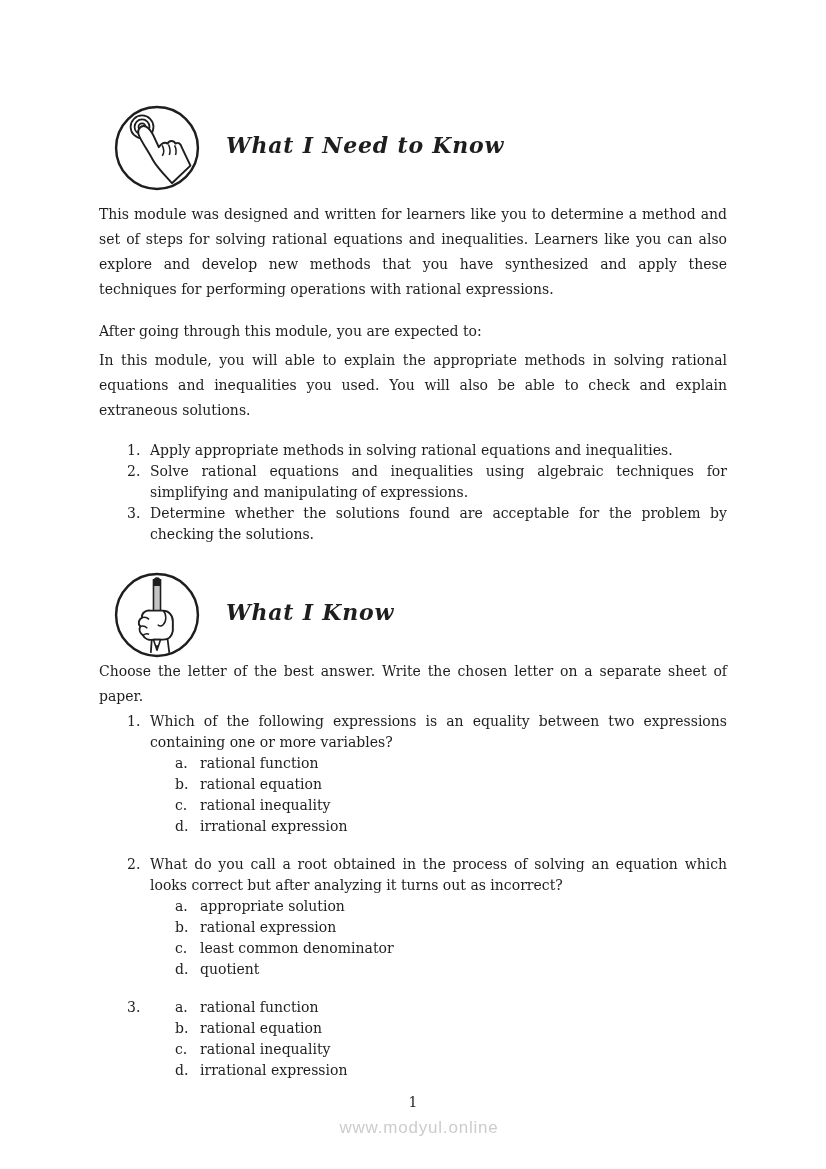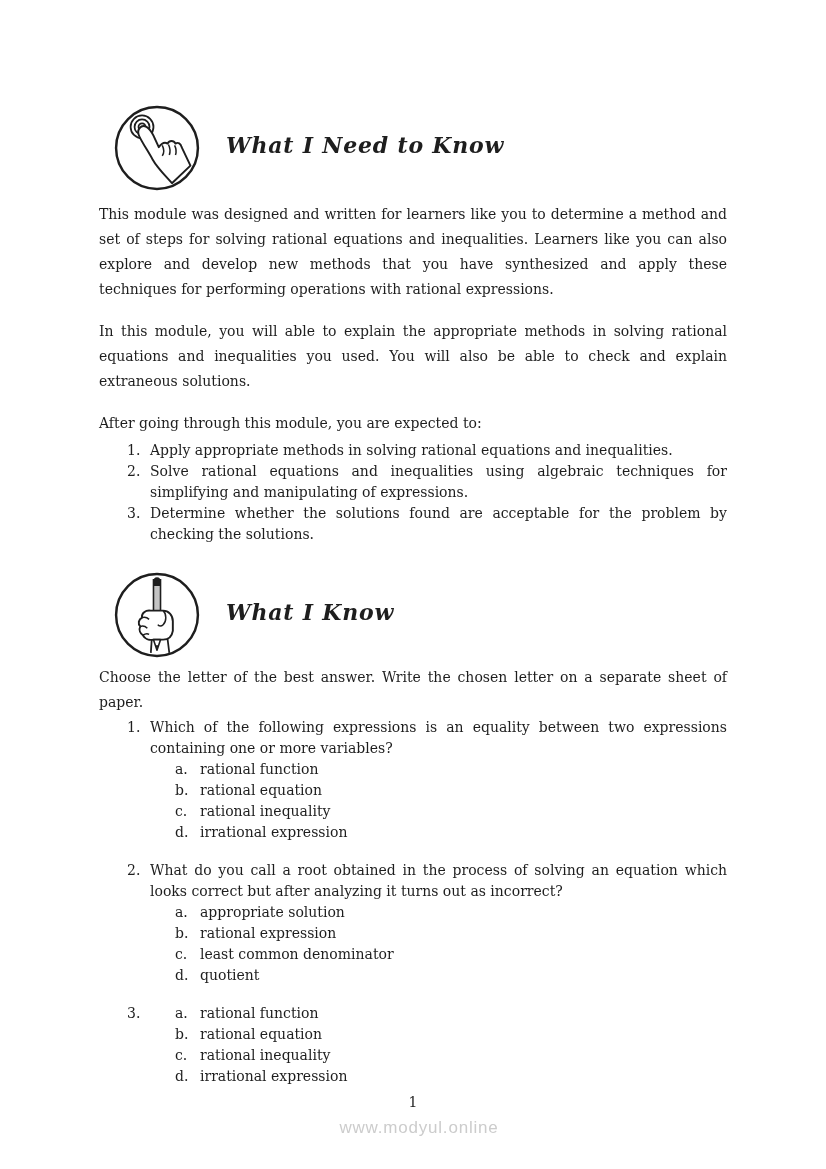--- a/index.html
+++ b/index.html
@@ -35,21 +35,21 @@
     text-align: justify;
     margin: 0 0 17px 0;
   }
   .para.first-after-header { margin-top: 10px; }
   .para.intro-line { margin-bottom: 4px; text-align: left; }
   .obj-list { margin: 0 0 0 28px; }
   .li-row { display: flex; font-size: 14px; line-height: 21px; }
   .li-num { width: 23px; flex: none; }
   .li-text { flex: 1; text-align: justify; }
   .section-header.second { margin-top: 26px; }
-  .para.instruction { margin-top: 6px; margin-bottom: 0; }
+  .para.instruction { margin-bottom: 0; }
   .question { display: flex; padding-left: 28px; font-size: 14px; line-height: 21px; }
   .question.q-first { margin-top: 2px; }
   .question.q-gap { margin-top: 17px; }
   .q-num { width: 23px; flex: none; }
   .q-body { flex: 1; }
   .q-text { text-align: justify; }
   .choices { margin-left: 25px; }
   .choice { display: flex; }
   .choice-letter { width: 25px; flex: none; }
   .footer-pagenum {
@@ -84,22 +84,22 @@
       <circle cx="33" cy="26" r="4" fill="none" stroke="#1e1e1e" stroke-width="2"></circle>
       <path d="M30,37 C26,29 32,23 38,26 C42,28 44,32 46,36 L52,49 C55,45 59,43 62,45 C64,41 69,41 71,45 C74,43 77,45 78,49 L88,70 L67,90 C59,81 50,72 45,63 C40,54 34,45 30,37 Z" fill="#ffffff" stroke="#1e1e1e" stroke-width="2.2" stroke-linejoin="round"></path>
       <path d="M56,47 C58,51 58,56 56,59" fill="none" stroke="#1e1e1e" stroke-width="1.7"></path>
       <path d="M63,46 C65,50 65,55 64,58" fill="none" stroke="#1e1e1e" stroke-width="1.7"></path>
       <path d="M70,47 C72,51 72,55 71,58" fill="none" stroke="#1e1e1e" stroke-width="1.7"></path>
     </svg>
     <h1 class="section-heading">What I Need to Know</h1>
   </div>
 
   <p class="para first-after-header">This module was designed and written for learners like you to determine a method and set of steps for solving rational equations and inequalities. Learners like you can also explore and develop new methods that you have synthesized and apply these techniques for performing operations with rational expressions.</p>
+  <p class="para intro-line">After going through this module, you are expected to:</p>
   <p class="para">In this module, you will able to explain the appropriate methods in solving rational equations and inequalities you used. You will also be able to check and explain extraneous solutions.</p>
-  <p class="para intro-line">After going through this module, you are expected to:</p>
 
   <div class="obj-list">
     <div class="li-row">
       <span class="li-num">1.</span>
       <span class="li-text">Apply appropriate methods in solving rational equations and inequalities.</span>
     </div>
     <div class="li-row">
       <span class="li-num">2.</span>
       <span class="li-text">Solve rational equations and inequalities using algebraic techniques for simplifying and manipulating of expressions.</span>
     </div>

